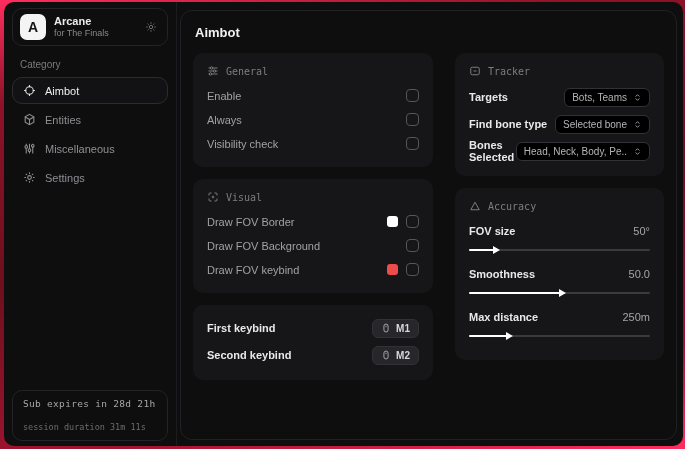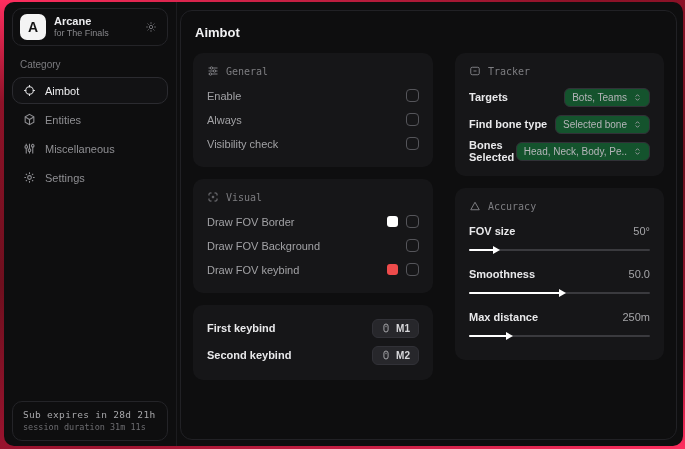--- a/index.html
+++ b/index.html
@@ -33,21 +33,21 @@
   }
   .nav-item .nav-ic { display:flex; color:#8f8f93; }
   .nav-item.active { border-color:#2b2b30; background:#121214; color:#ededef; }
   .nav-item.active .nav-ic { color:#e0e0e2; }
   .footer-card {
     position:absolute; left:8px; right:8px; bottom:5px;
     border:1px solid #242428; border-radius:10px; padding:7px 10px 8px;
     font-family:"DejaVu Sans Mono", monospace;
   }
   .footer-l1 { font-size:9.5px; color:#a7a7aa; letter-spacing:0.3px; }
-  .footer-l2 { font-size:8.5px; color:#6d6d71; margin-top:2px; }
+  .footer-l2 { font-size:8.5px; color:#6d6d71; margin-top:13px; }
   
   .main-panel {
     flex:1; margin:8px 6px 6px 3px; border:1px solid #212125; border-radius:12px;
     padding:10px 12px; display:flex; flex-direction:column;
   }
   .main-title { font-size:13px; font-weight:bold; color:#f2f2f4; margin:4px 2px 13px; }
   .columns { display:flex; gap:22px; align-items:flex-start; }
   .col-left  { width:240px; flex-shrink:0; display:flex; flex-direction:column; gap:12px; }
   .col-right { flex:1; display:flex; flex-direction:column; gap:12px; }
   .card { background:#161618; border-radius:10px; padding:10px 14px 12px; }
@@ -57,21 +57,21 @@
   }
   .card-header .hdr-ic { display:flex; color:#7d7d81; }
   .row { display:flex; align-items:center; justify-content:space-between; min-height:23px; }
   .row + .row { margin-top:1px; }
   .lbl-muted  { font-size:11px; color:#a2a2a5; }
   .lbl-bright { font-size:11px; font-weight:bold; color:#e9e9eb; }
   .row-right { display:flex; align-items:center; gap:8px; }
   .checkbox { width:13px; height:13px; border:1.5px solid #55555a; border-radius:4px; cursor:pointer; }
   .swatch { width:11px; height:11px; border-radius:3px; cursor:pointer; }
   .chip {
-    display:flex; align-items:center; gap:6px; background:#14532d; border:1px solid #313137;
+    display:flex; align-items:center; gap:6px; background:#000000; border:1px solid #313137;
     border-radius:6px; padding:3px 7px; font-size:10px; color:#b5b5b9; cursor:pointer;
     max-width:150px; white-space:nowrap;
   }
   .chip .chip-txt { overflow:hidden; text-overflow:ellipsis; }
   .chip .chip-ic { display:flex; color:#9a9a9e; flex-shrink:0; }
   .key-chip {
     display:flex; align-items:center; gap:5px; background:#27272b; border:1px solid #313137;
     border-radius:6px; padding:3px 8px; font-size:10px; font-weight:bold; color:#d8d8db; cursor:pointer;
   }
   .key-chip .chip-ic { display:flex; color:#b0b0b4; }

